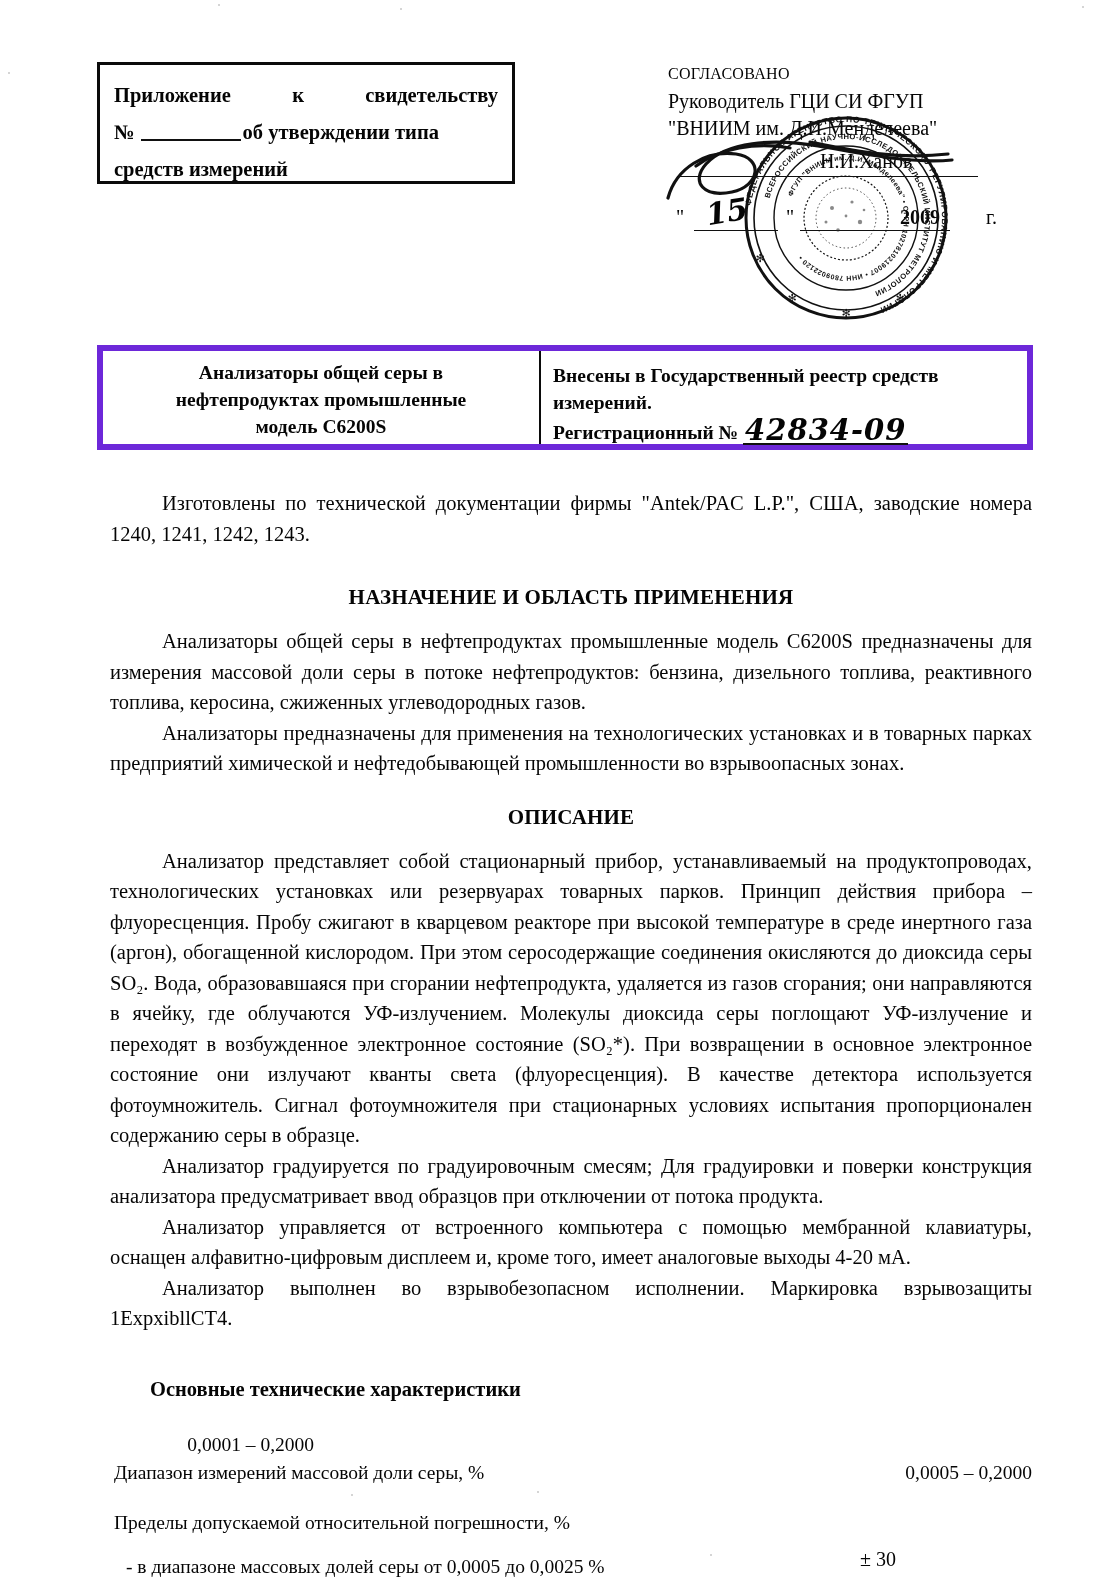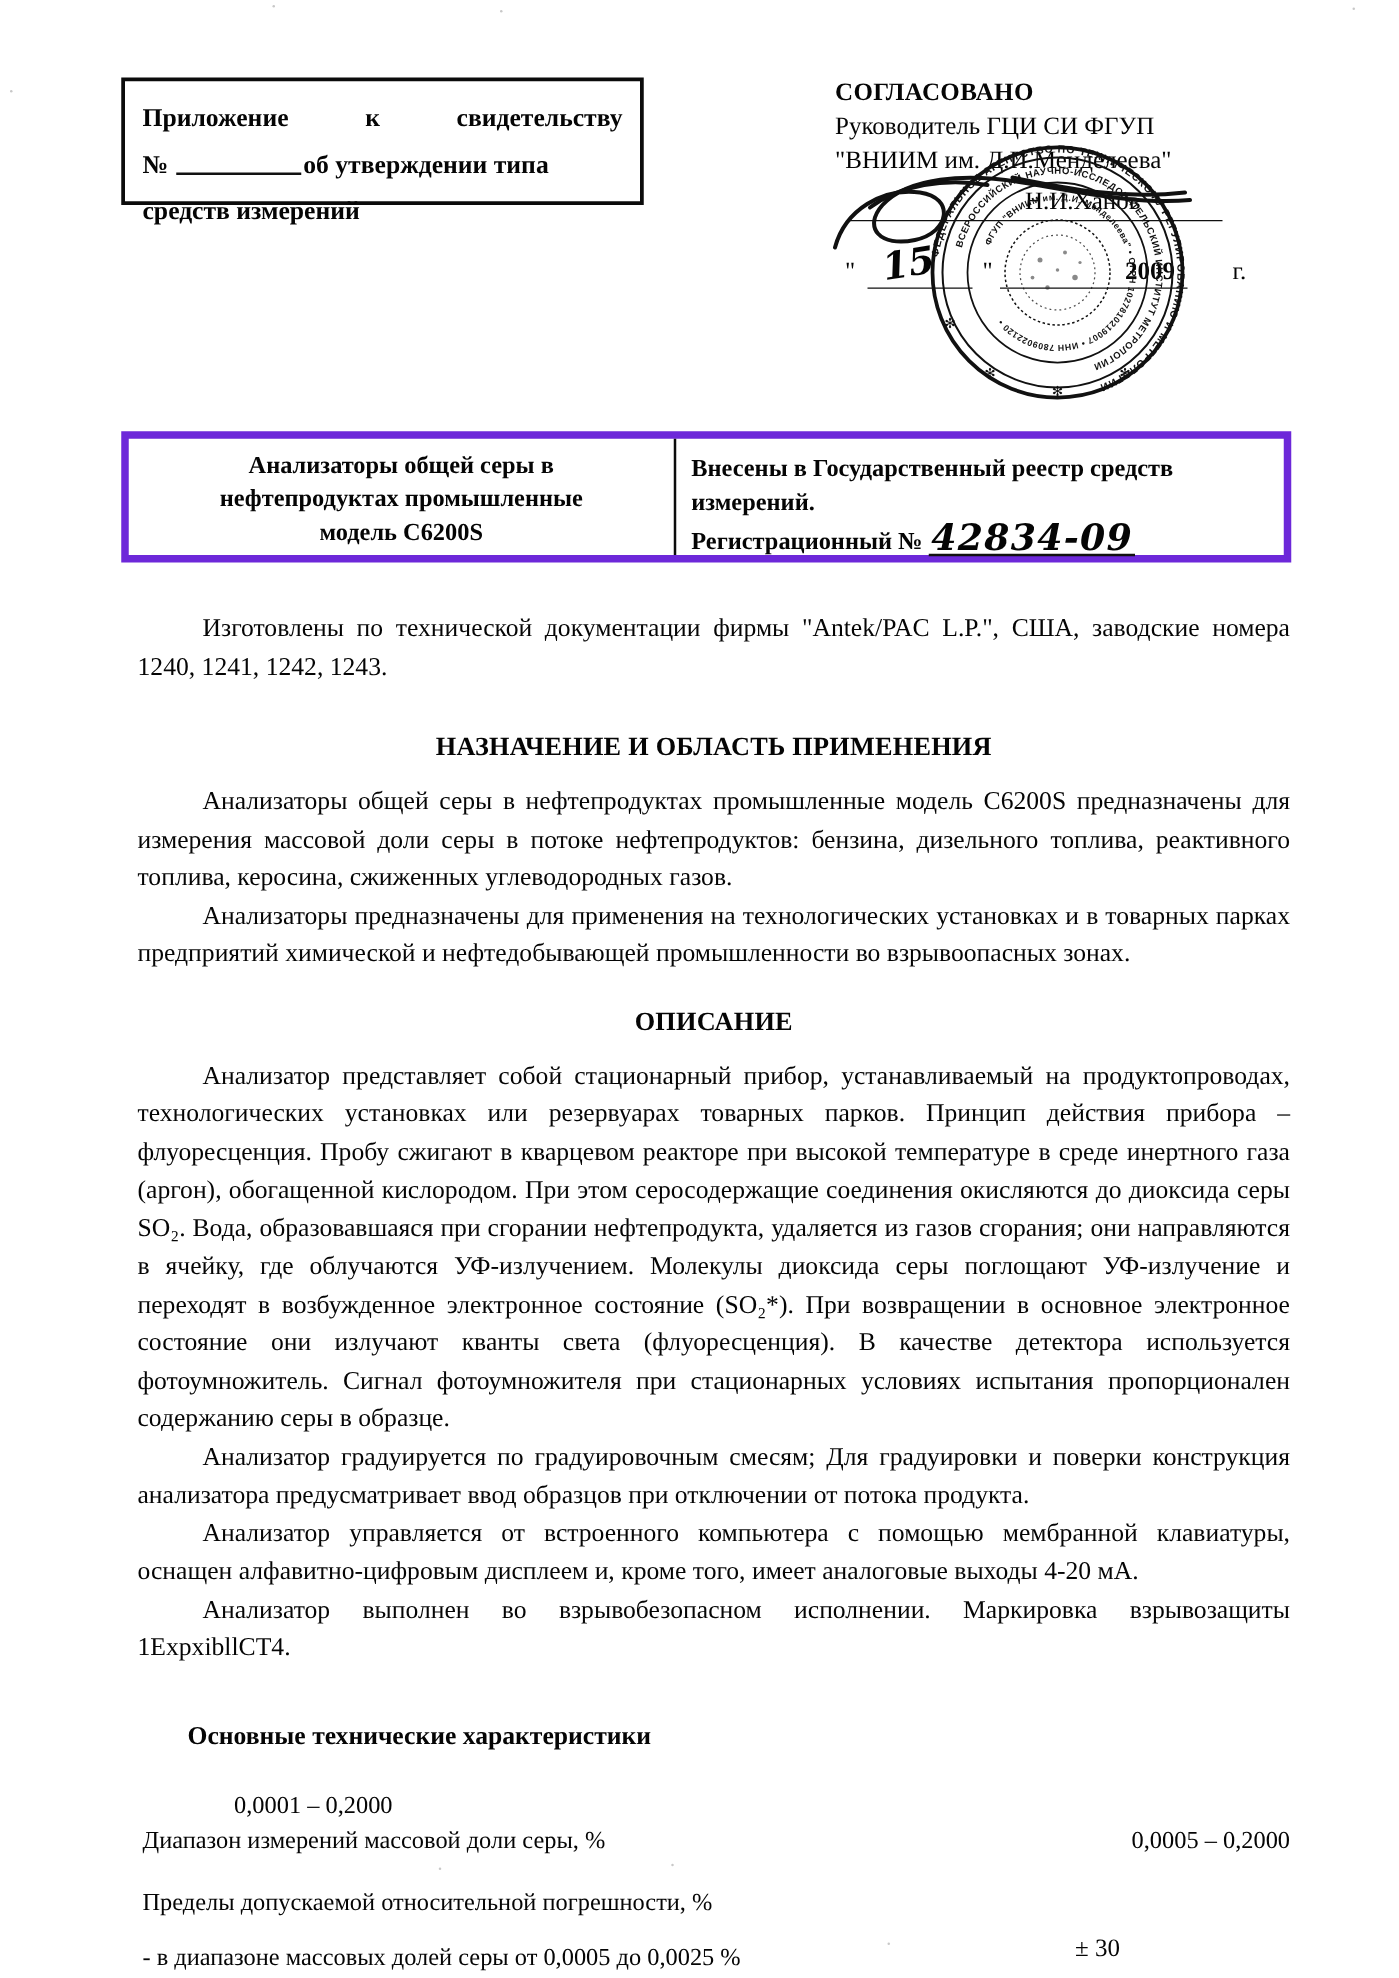--- a/index.html
+++ b/index.html
@@ -33,21 +33,21 @@
     border-radius: 50%;
     opacity: .55;
   }
 
   
   .appendix-box {
     position: absolute;
     left: 97px;
     top: 62px;
     width: 418px;
-    height: 102px;
+    height: 122px;
     border: 3px solid #0b0b0b;
     box-sizing: border-box;
     padding: 12px 14px 0 14px;
   }
   .appendix-line {
     font-weight: bold;
     font-size: 20.5px;
     line-height: 37px;
     white-space: nowrap;
   }
@@ -64,22 +64,22 @@
   }
 
   
   .approval {
     position: absolute;
     left: 668px;
     top: 60px;
     width: 360px;
   }
   .approval-title {
-    font-weight: bold;
-    font-size: 20px;
+    font-weight: normal;
+    font-size: 16px;
     letter-spacing: .3px;
     line-height: 28px;
   }
   .approval-line {
     font-size: 20px;
     line-height: 27px;
     white-space: nowrap;
   }
   .sign-row {
     position: relative;
@@ -238,21 +238,21 @@
   .spec-name { flex: 1; white-space: nowrap; }
   .spec-val {
     width: 200px;
     text-align: right;
     white-space: nowrap;
   }
   .spec-head {
     font-size: 19.5px;
     line-height: 28px;
   }
-  .spec-row.tol { align-items: center; }
+  .spec-row.tol { align-items: center; margin-left: 12px; }
   .spec-row.tol .spec-val {
     text-align: center;
     padding-right: 54px;
     transform: translateY(-8px);
     font-size: 20px;
   }
 </style>
 </head>
 <body>
 

